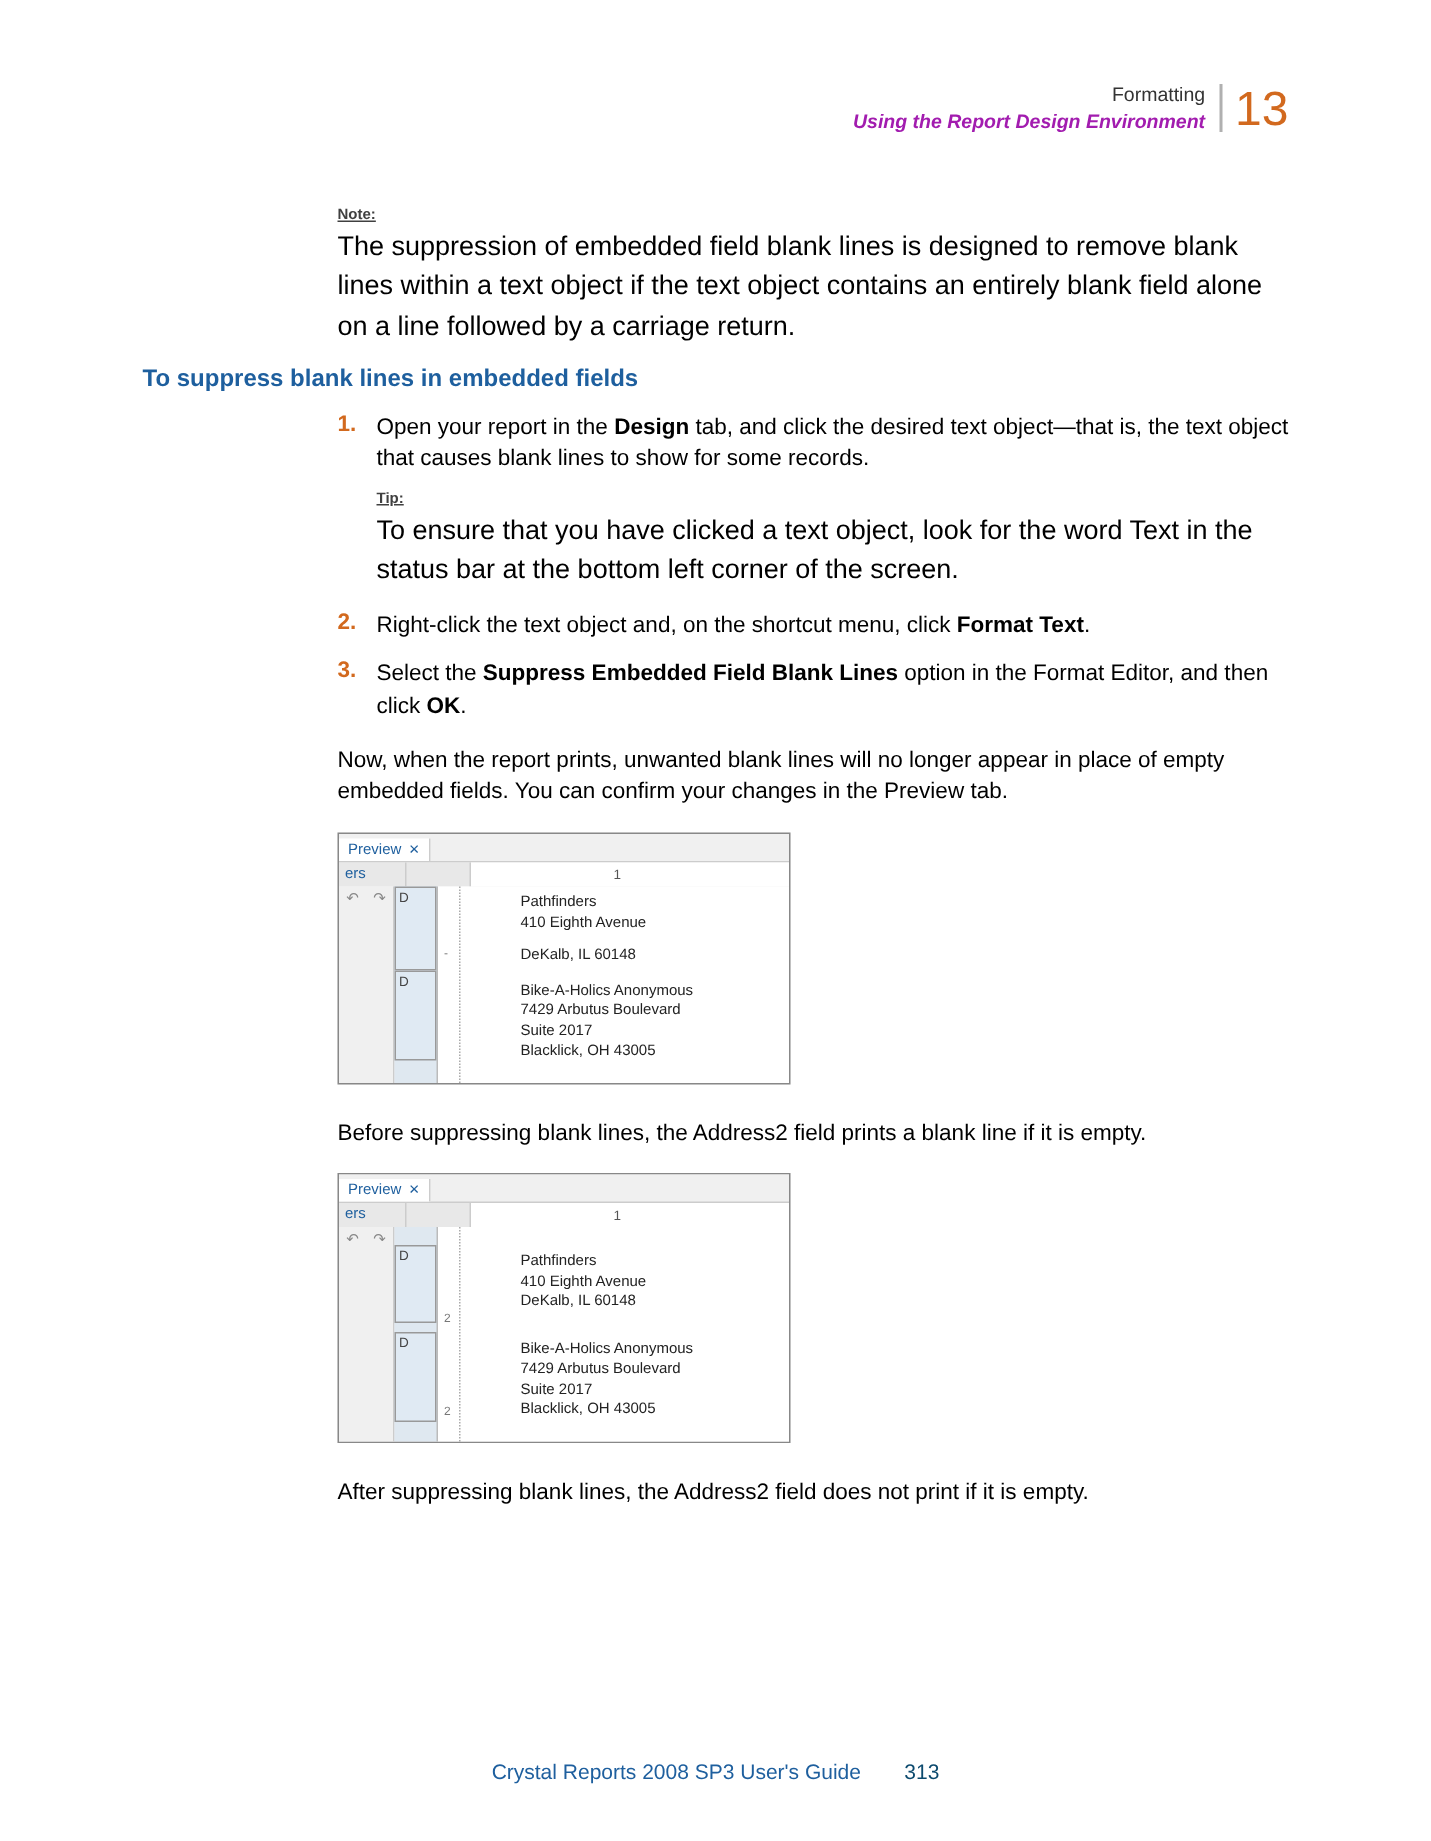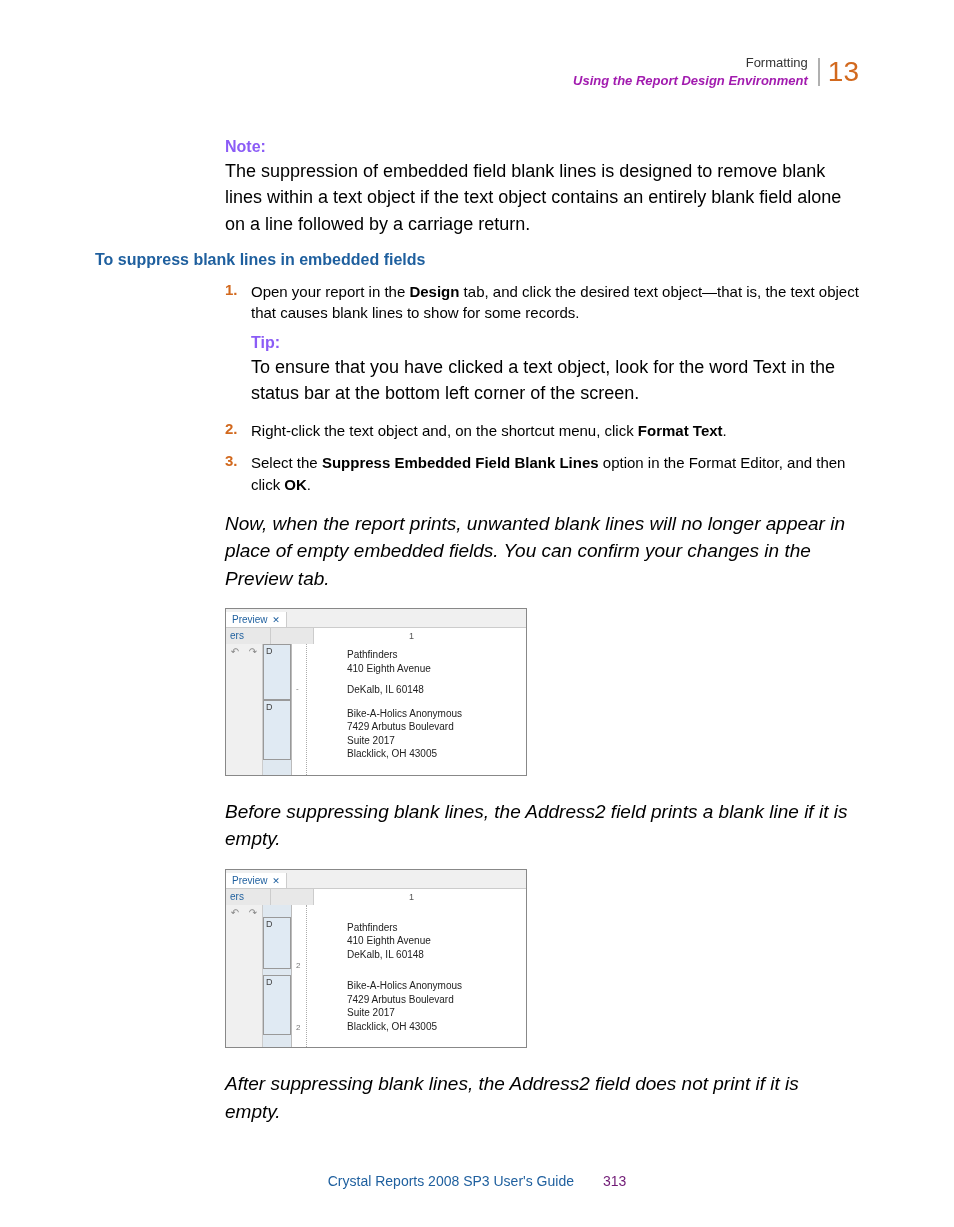--- a/index.html
+++ b/index.html
@@ -35,33 +35,34 @@
     color: #a21caf;
     font-weight: bold;
   }
   .chapter-box {
     display: inline-block;
     border-left: 2px solid #b0b0b0;
     padding-left: 8px;
     margin-left: 10px;
   }
   .chapter-num {
-    font-size: 28px;
+    font-size: 32px;
     color: #d2691e;
     font-weight: normal;
     line-height: 1;
   }
   .body-content {
     margin-left: 130px;
   }
   .note-label, .tip-label {
-    color: #8b5cf6;
-    font-weight: bold;
-    font-size: 16px;
+    color: #404040;
+    font-weight: bold;
+    font-size: 10px;
     margin-bottom: 2px;
+    text-decoration: underline;
   }
   .note-body, .tip-body {
     font-size: 18px;
     line-height: 1.45;
     margin-bottom: 14px;
   }
   .section-heading {
     color: #1e5f9e;
     font-weight: bold;
     font-size: 16px;
@@ -80,25 +81,24 @@
   }
   .step-text {
     font-size: 15px;
     line-height: 1.45;
   }
   .tip-block {
     margin-left: 26px;
     margin-bottom: 10px;
   }
   .paragraph {
-    font-size: 19px;
+    font-size: 15px;
     line-height: 1.45;
     margin-bottom: 16px;
     margin-top: 14px;
-    font-style: italic;
   }
   .bold {
     font-weight: bold;
   }
   .screenshot {
     border: 1px solid #888;
     width: 300px;
     margin: 10px 0 22px 0;
     background: #f5f5f5;
   }
@@ -204,21 +204,21 @@
     bottom: 38px;
     left: 0;
     right: 0;
     text-align: center;
     font-size: 14px;
   }
   .footer .title {
     color: #1e5f9e;
   }
   .footer .pagenum {
-    color: #701a75;
+    color: #0c4a6e;
     margin-left: 25px;
   }
 </style>
 </head>
 <body>
 
 <div class="page-container">
   <div class="header">
     <div class="header-text">
       <div class="line1">Formatting</div>

